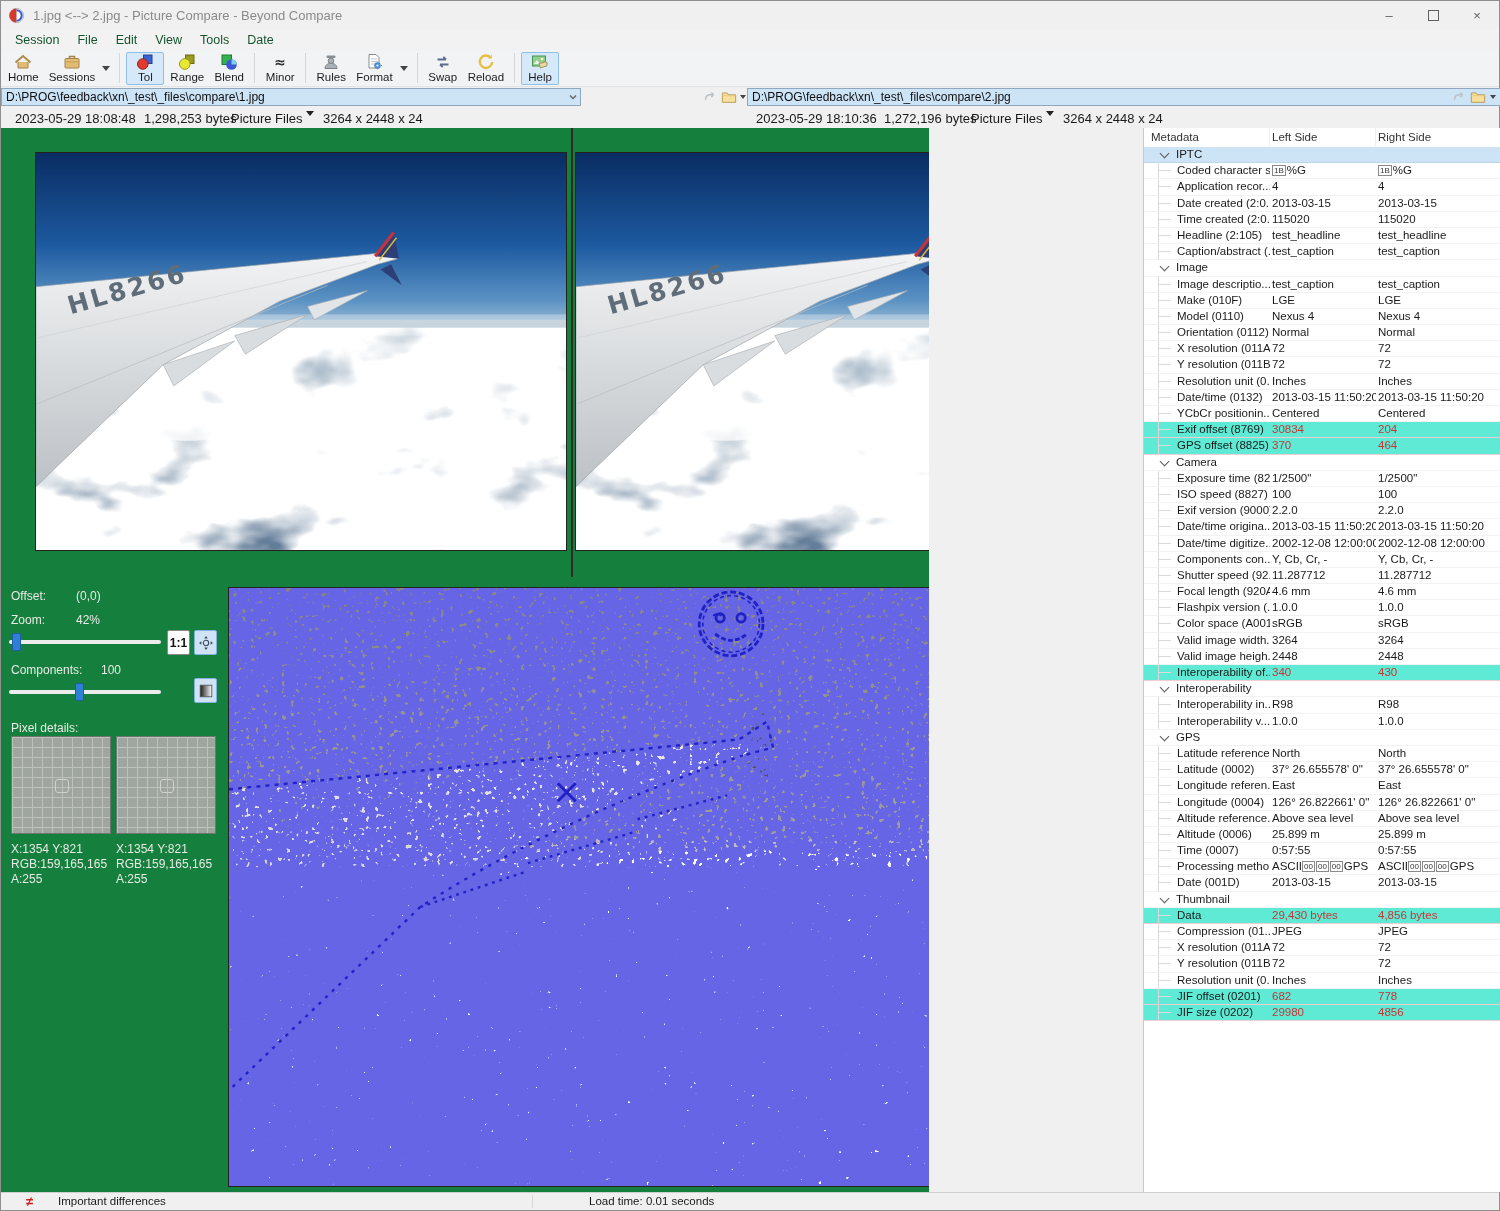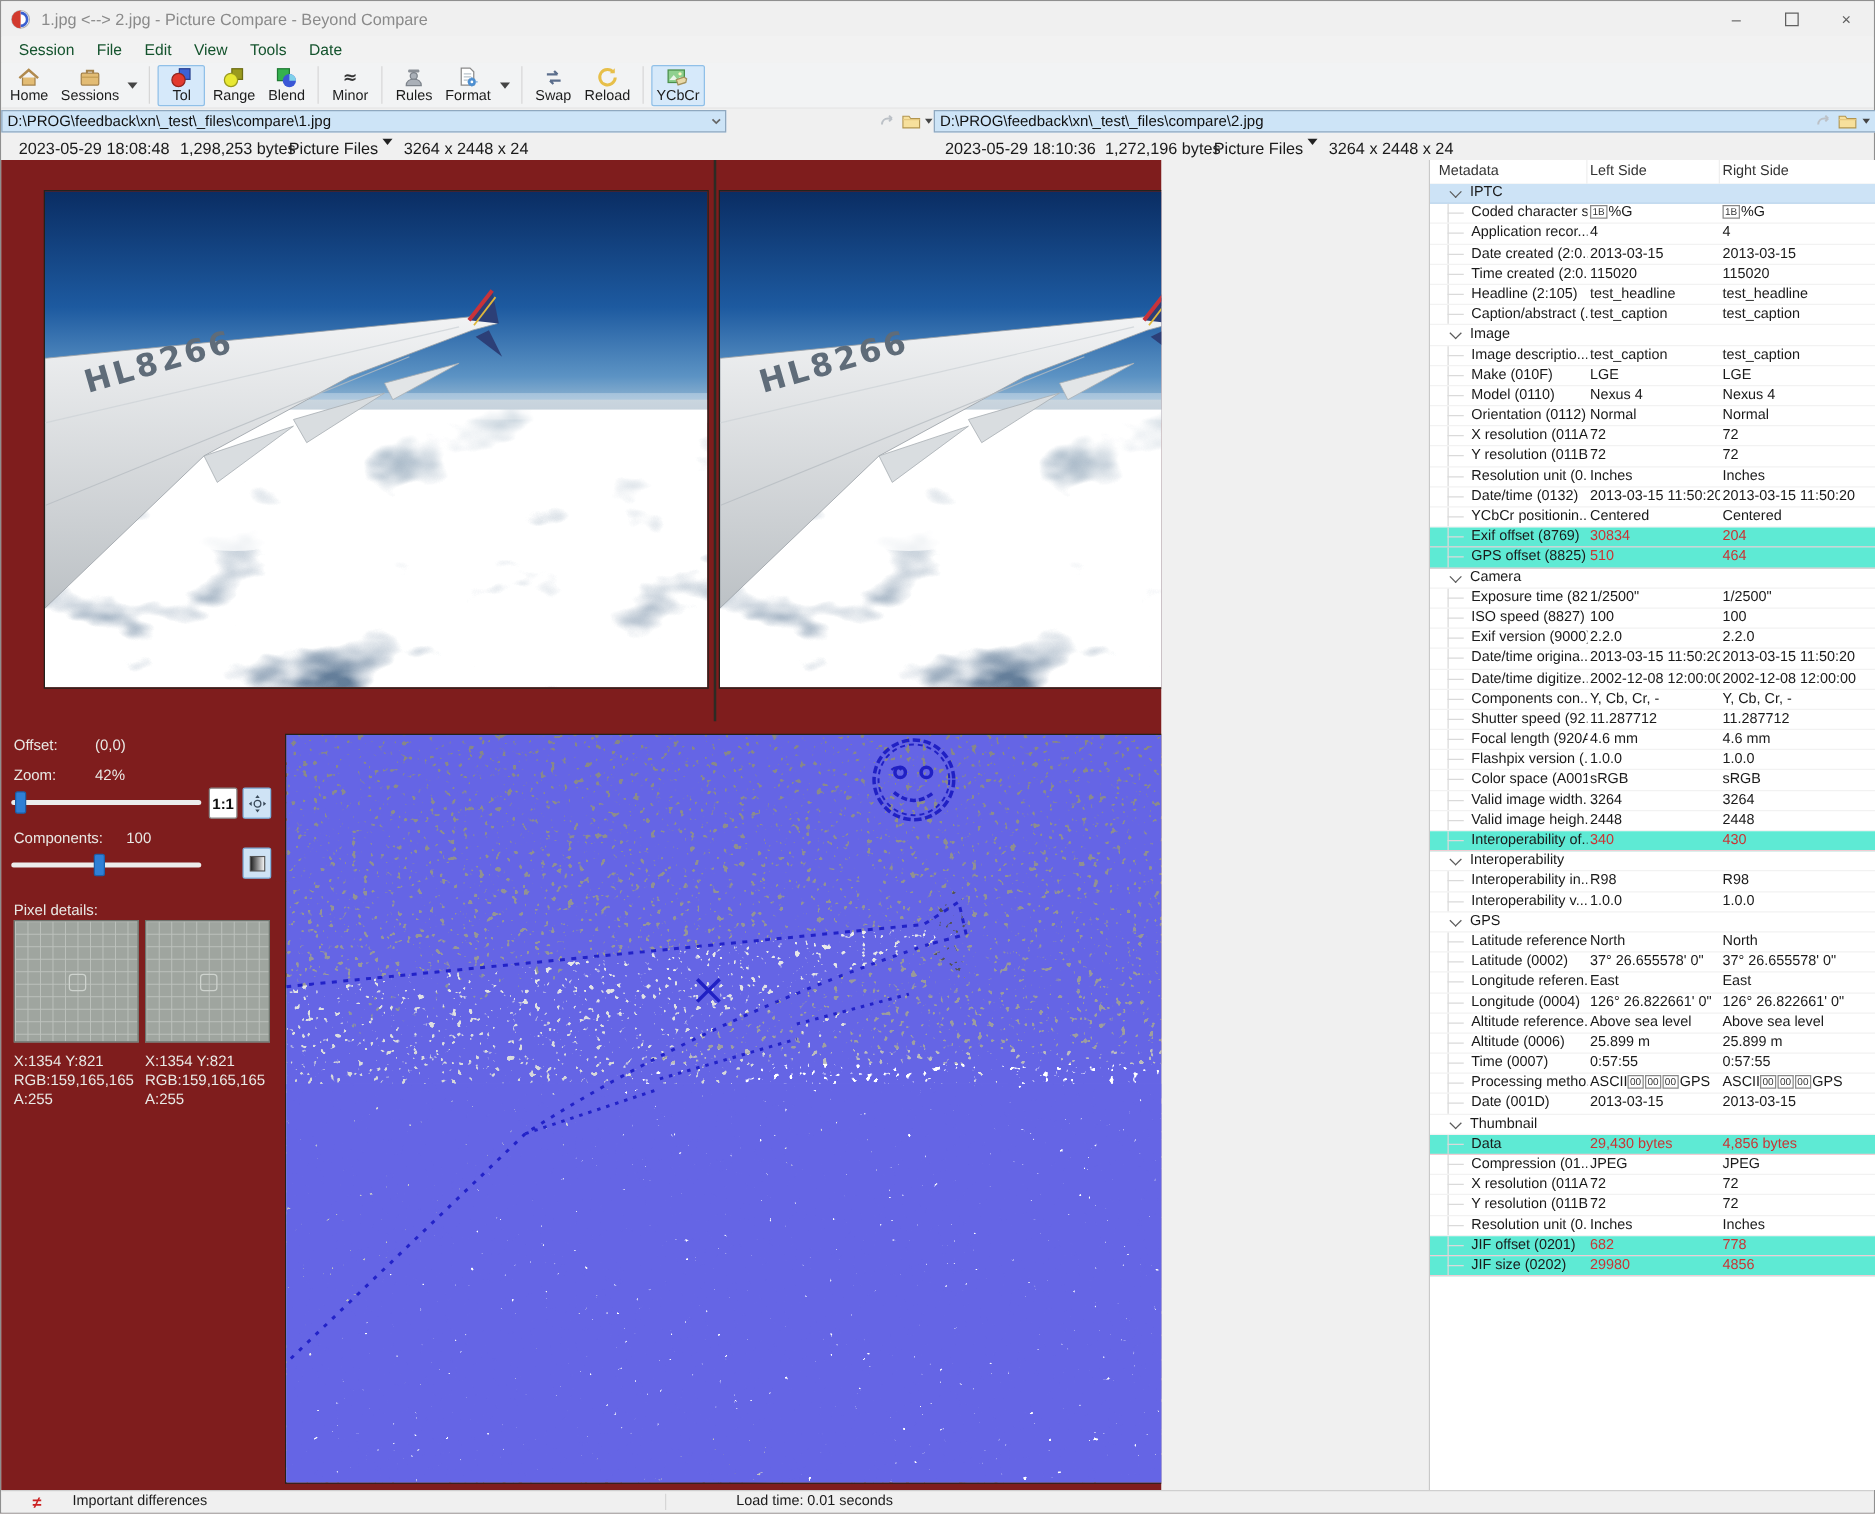--- a/index.html
+++ b/index.html
@@ -39,21 +39,21 @@
   .pbtn{position:absolute;top:1px;width:17px;height:18px;display:flex;align-items:center;justify-content:center}
   .pbtn svg{width:16px;height:16px}
   .pcaret{position:absolute;top:8px;width:0;height:0;border-left:3.5px solid transparent;border-right:3.5px solid transparent;border-top:4px solid #444}
 
   
   .inforow{position:absolute;left:0;top:107px;right:0;height:20px;background:#f0f0f0;font-size:13px;color:#1a1a1a}
   .inforow span{position:absolute;top:3px;white-space:nowrap}
   .icaret{position:absolute;width:0;height:0;border-left:4px solid transparent;border-right:4px solid transparent;border-top:5px solid #222;top:9px}
 
   
-  .darkpane{position:absolute;left:0;top:127px;width:928px;bottom:18px;background:#7f1d1d;overflow:hidden}
+  .darkpane{position:absolute;left:0;top:127px;width:928px;bottom:18px;background:#15803d;overflow:hidden}
   .vsep{position:absolute;left:570px;top:0;width:2px;height:449px;background:#2c2b24}
   .photo{position:absolute;outline:1px solid #23221c}
   .photo svg{display:block;width:100%;height:100%}
   .photoL{left:35px;top:25px;width:530px;height:397px}
   .photoR{left:575px;top:25px;width:530px;height:397px}
   .diffwrap{position:absolute;left:228px;top:460px;width:797px;height:598px;outline:1px solid #23221c}
   .diffwrap .gray{position:absolute;inset:0}
   .diffwrap .gray svg{display:block;width:100%;height:100%}
   .diffwrap .overlay{position:absolute;inset:0}
   .diffwrap .overlay svg{display:block;width:100%;height:100%}
@@ -244,21 +244,21 @@
         <span class="ticon">
           <svg viewBox="0 0 18 18">
             <rect x="1.5" y="3" width="13" height="10" fill="#8fd08f" stroke="#4a8f4a"></rect>
             <path d="M2.5 11l3.5-4 3 3.5 2-2 2.5 2.5H2.5z" fill="#e9f5e9"></path>
             <circle cx="11" cy="6" r="1.3" fill="#fff8c0"></circle>
             <g transform="rotate(-18 12 11.5)">
               <path d="M8.5 9.5h6.5l1.5 2-1.5 2.5H8.5z" fill="#e8d9a8" stroke="#a3915c"></path>
             </g>
           </svg>
         </span>
-        <span class="tlabel">YCbCr</span>
+        <span class="tlabel">Help</span>
       </div>
     </div>
 
   <div class="pathrow">
     <div class="pathfield" style="left:0;width:580px">
       <span class="ptext">D:\PROG\feedback\xn\_test\_files\compare\1.jpg</span>
       <span class="pdrop">
           <svg viewBox="0 0 10 10">
             <path d="M2 3.5l3 3 3-3" fill="none" stroke="#666" stroke-width="1.4"></path>
           </svg>
@@ -579,21 +579,21 @@
           <span class="c lv">Centered</span>
           <span class="c rv">Centered</span>
         </div>
         <div class="mrow child diffr">
           <span class="c nm">Exif offset (8769)</span>
           <span class="c lv">30834</span>
           <span class="c rv">204</span>
         </div>
         <div class="mrow child diffr">
           <span class="c nm">GPS offset (8825)</span>
-          <span class="c lv">510</span>
+          <span class="c lv">370</span>
           <span class="c rv">464</span>
         </div>
         <div class="mrow section"><span class="chev"></span><span class="sname">Camera</span></div>
         <div class="mrow child">
           <span class="c nm">Exposure time (82...</span>
           <span class="c lv">1/2500"</span>
           <span class="c rv">1/2500"</span>
         </div>
         <div class="mrow child">
           <span class="c nm">ISO speed (8827)</span>

